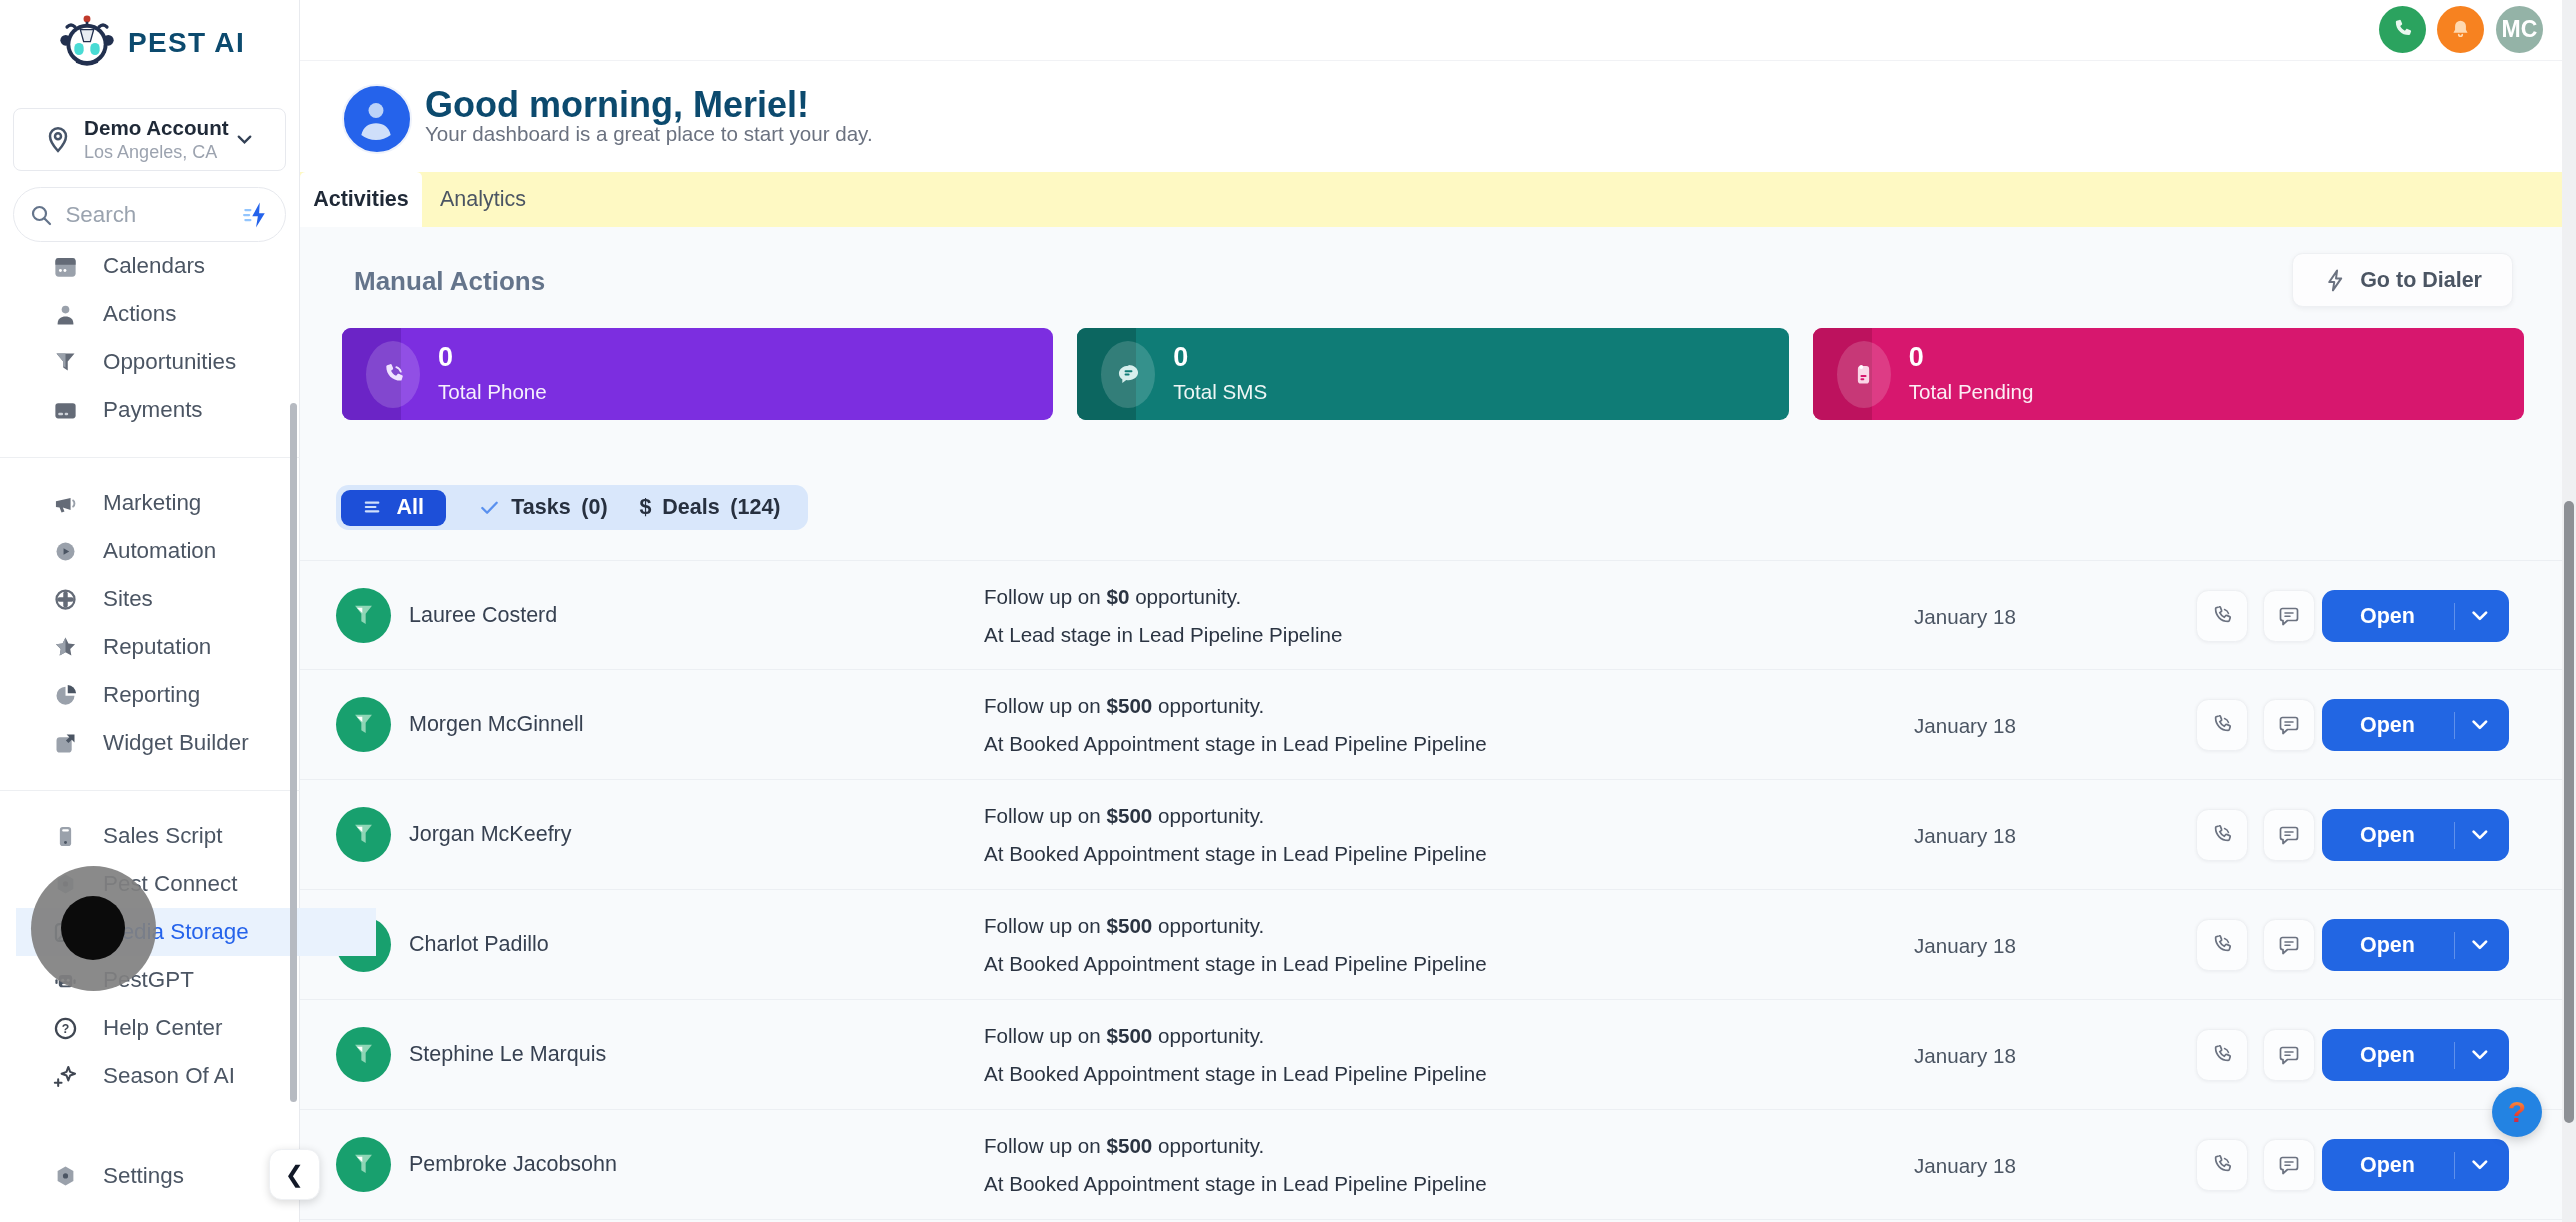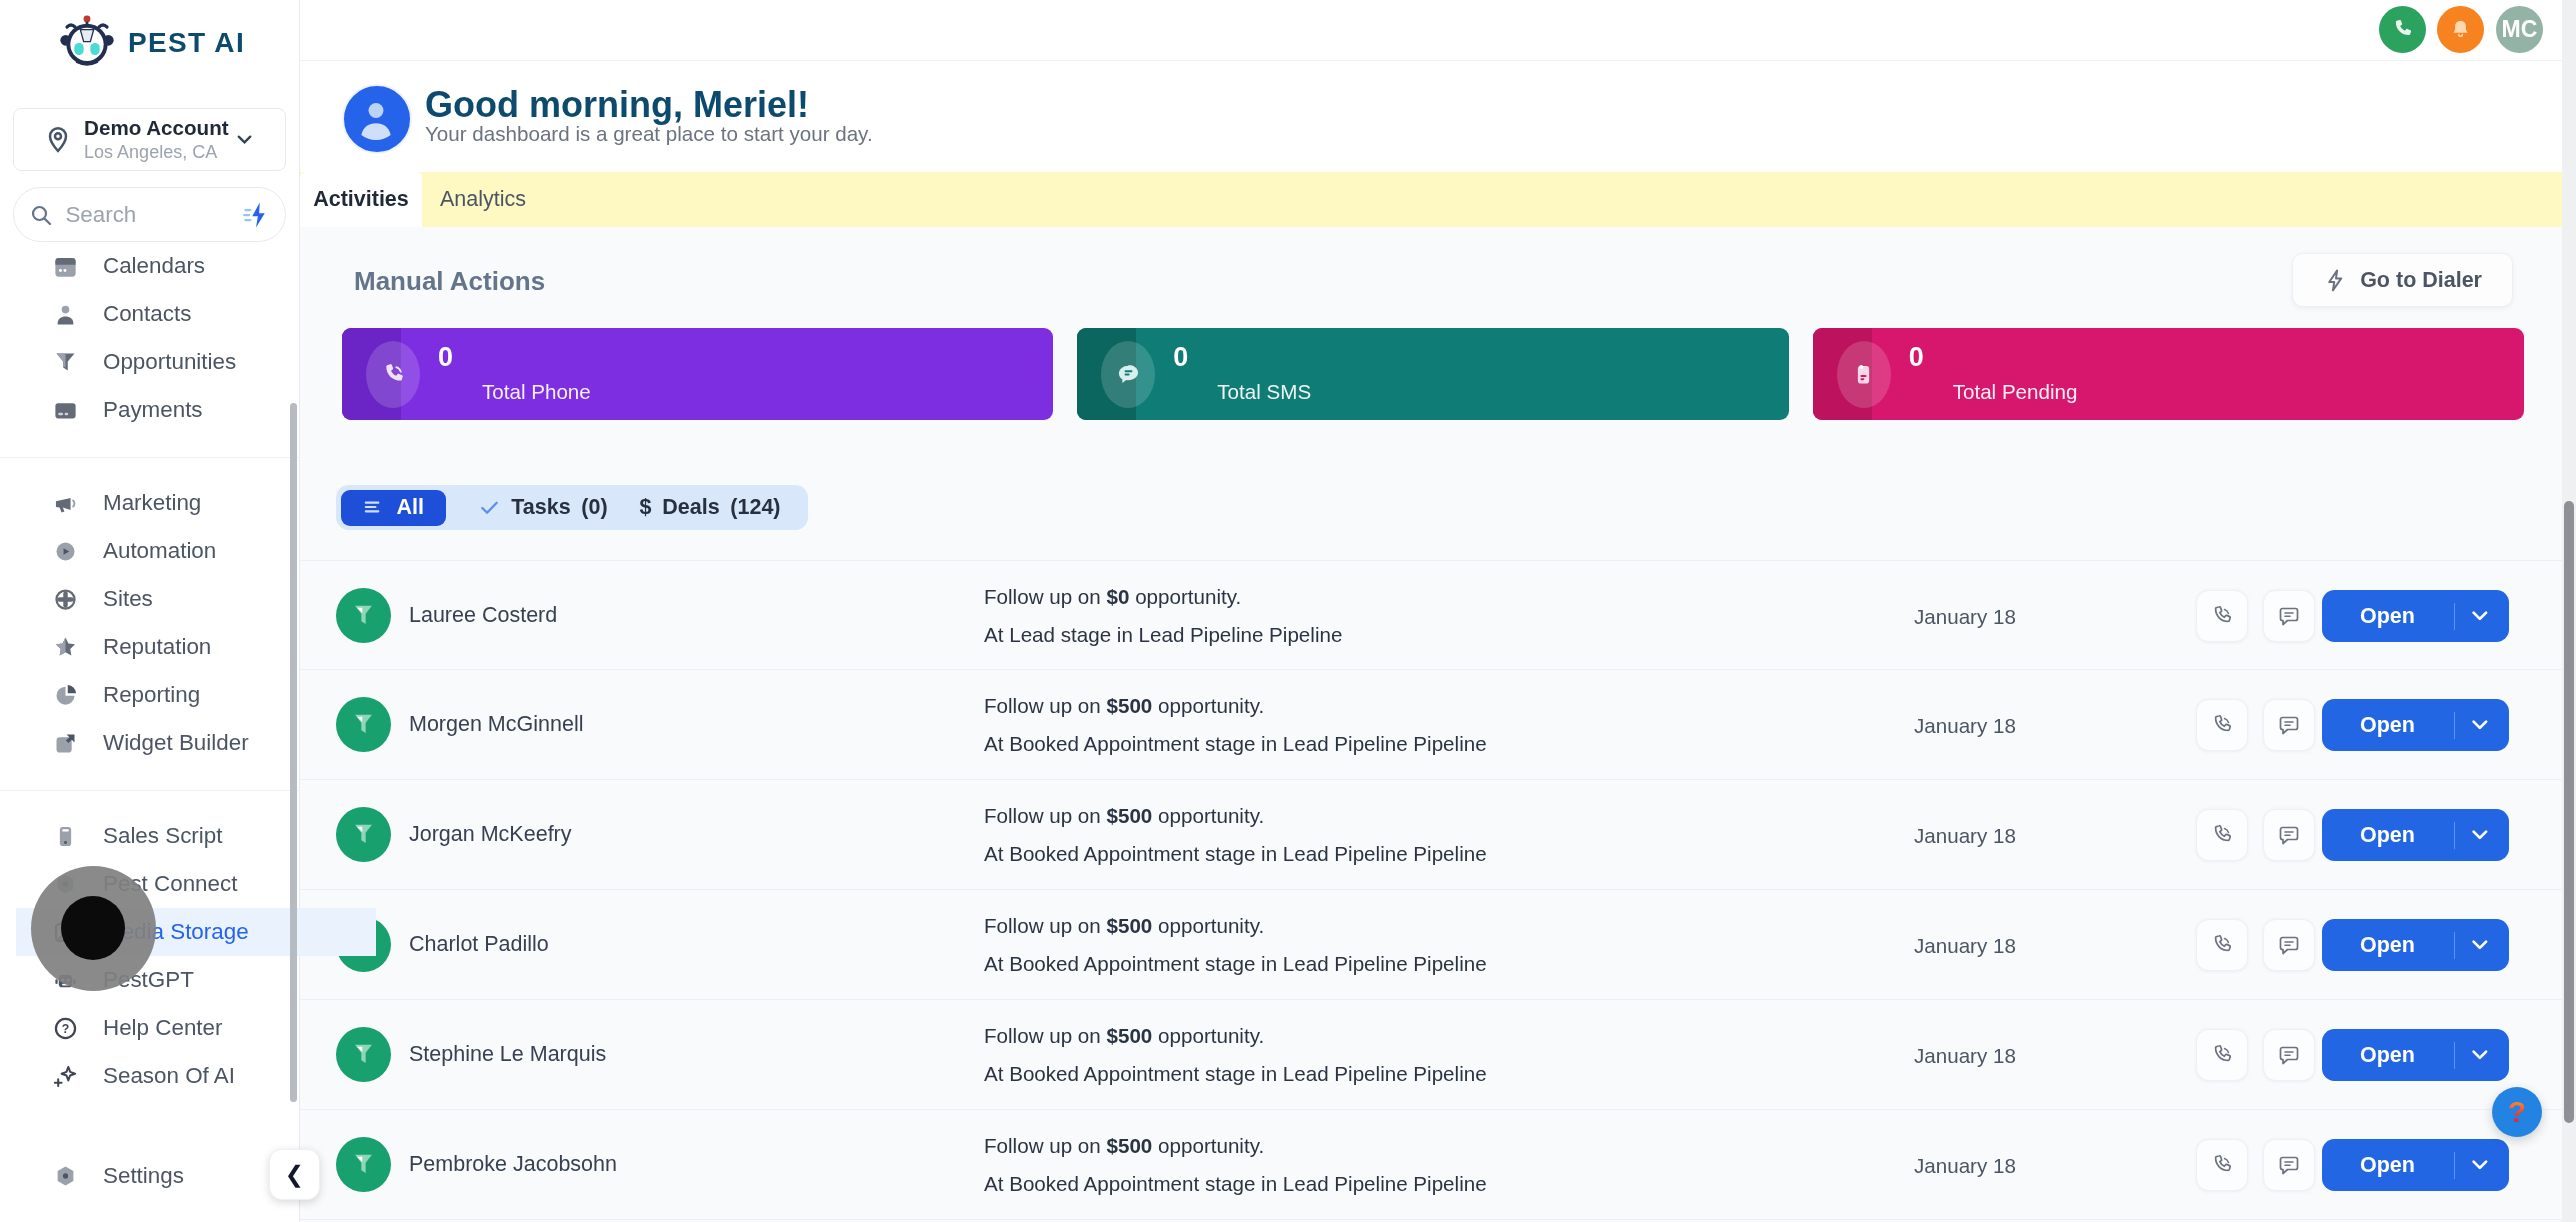--- a/index.html
+++ b/index.html
@@ -47,21 +47,21 @@
   
   .content{position:absolute;left:300px;top:227px;width:2276px;height:996px;background:#f8fafc;}
   .ma-title{position:absolute;left:54px;top:39px;font-size:26px;font-weight:800;color:#64748b;}
   .dialer-btn{position:absolute;right:63px;top:26px;height:54px;padding:0 30px;background:#fdfdfe;border:0.9px solid #eef0f3;border-radius:10.7px;box-shadow:0 1.8px 5.4px rgba(15,23,42,.05);display:flex;align-items:center;gap:12.5px;cursor:pointer;}
   .dialer-btn span{font-size:21.5px;font-weight:600;color:#4b5563;}
   .cards{position:absolute;left:42px;right:52px;top:101px;height:92px;display:flex;gap:24px;}
   .card{flex:1;border-radius:9px;position:relative;overflow:hidden;color:#fff;cursor:pointer;}
   .card .strip{position:absolute;left:0;top:0;width:59px;height:92px;}
   .card .oval{position:absolute;left:24px;top:12.5px;width:54px;height:67px;border-radius:50%;background:rgba(255,255,255,.16);display:flex;align-items:center;justify-content:center;}
   .card .val{position:absolute;left:96px;top:14.3px;font-size:27px;font-weight:800;}
-  .card .cap{position:absolute;left:96px;top:52px;font-size:20.6px;color:rgba(255,255,255,.93);margin-left:44px;}
+  .card .cap{position:absolute;left:96px;top:52px;font-size:20.6px;color:rgba(255,255,255,.93);}
   .card.purple{background:#7c2ee0;} .card.purple .strip{background:#6b24c6;}
   .card.teal{background:#0f7c76;}   .card.teal .strip{background:#0c6660;}
   .card.pink{background:#d7176e;}   .card.pink .strip{background:#bd125e;}
 
   .pills{position:absolute;left:36px;top:258px;height:45px;background:#d9e7fb;border-radius:12.5px;display:inline-flex;align-items:center;padding:0 27px 0 4.5px;gap:32px;}
   .pill-all{height:36px;padding:0 21.5px;background:#1d4fd8;border-radius:9px;display:flex;align-items:center;gap:11.6px;cursor:pointer;}
   .pill-all span{color:#fff;font-size:21.5px;font-weight:700;}
   .pill{display:flex;align-items:center;gap:10.7px;cursor:pointer;}
   .pill span{font-size:21.5px;font-weight:600;color:#27303f;}
   .dollar{font-size:22.4px;font-weight:800;color:#9cc0f5;}
@@ -145,21 +145,21 @@
             <circle cx="7.5" cy="15.5" r="1.3" fill="#fff"></circle>
             <circle cx="11.5" cy="15.5" r="1.3" fill="#fff"></circle>
           </svg>
         <span class="lbl">Calendars</span>
       </div>
       <div class="nav-item">
         <svg width="27" height="27" viewBox="0 0 24 24">
             <circle cx="12" cy="7.6" r="3.4" fill="#9aa1ab"></circle>
             <path d="M5 20c0-3.9 3.1-6.2 7-6.2s7 2.3 7 6.2v.8H5z" fill="#646b77"></path>
           </svg>
-        <span class="lbl">Contacts</span>
+        <span class="lbl">Actions</span>
       </div>
       <div class="nav-item">
         <svg width="27" height="27" viewBox="0 0 24 24">
             <path d="M4 4h16l-6 7.2V19l-4-2.6v-5.2z" fill="#646b77"></path>
             <path d="M4 4h8v12.4l-2-1.3v-3.9z" fill="#9aa1ab"></path>
           </svg>
         <span class="lbl">Opportunities</span>
       </div>
       <div class="nav-item">
         <svg width="27" height="27" viewBox="0 0 24 24">

